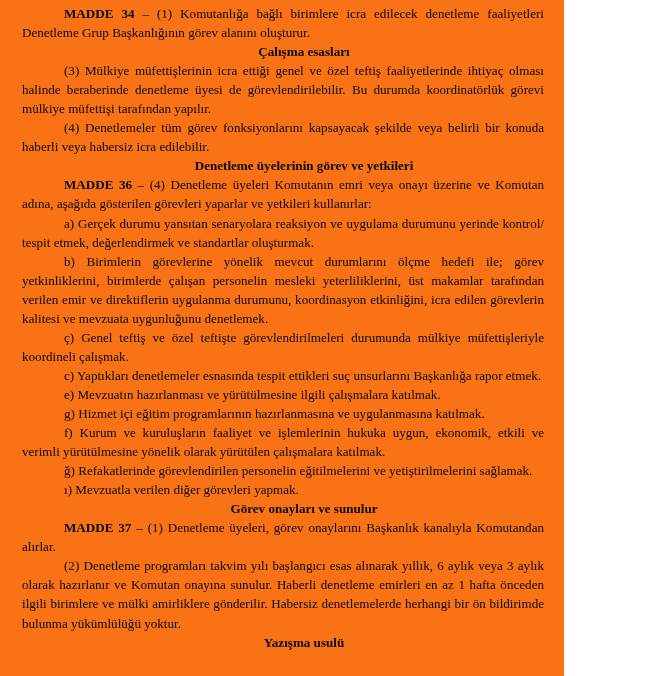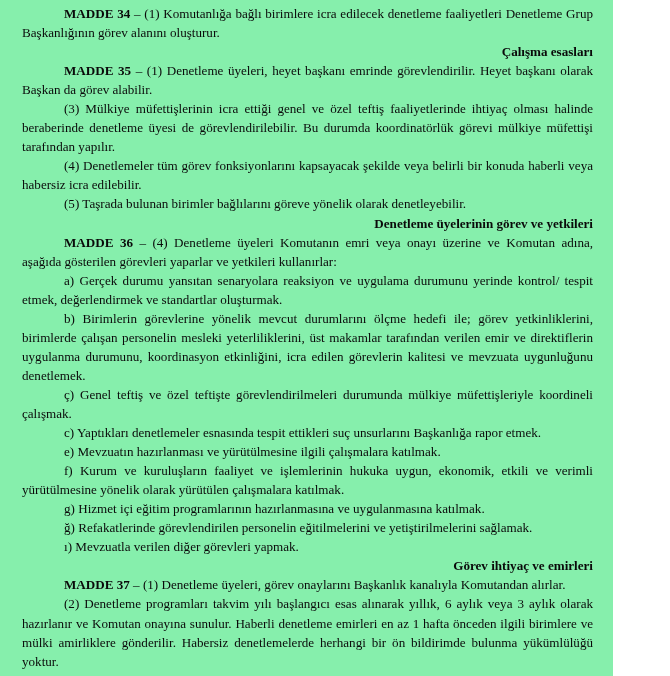--- a/index.html
+++ b/index.html
@@ -10,76 +10,74 @@
   }
   body {
     width: 670px;
     height: 676px;
     overflow: hidden;
     font-family: "Liberation Serif", "DejaVu Serif", serif;
     color: #000000;
   }
   #page {
     box-sizing: border-box;
-    width: 613px;
+    width: 564px;
     height: 676px;
     padding: 4px 20px 7px 22px;
-    background: #86efac;
+    background: #f97316;
   }
   .doc-body {
     font-size: 13.1px;
     line-height: 19.05px;
     text-align: justify;
     text-justify: inter-word;
     color: #0a0a0a;
   }
   p.para {
     margin: 0;
     text-indent: 42px;
     text-align: justify;
     hyphens: none;
   }
   p.heading {
     margin: 0;
     text-indent: 42px;
     font-weight: bold;
-    text-align: right;
+    text-align: center;
   }
   p.item {
     margin: 0;
     text-indent: 42px;
     text-align: justify;
   }
   
   p.para:last-child, p.item:last-child { text-align-last: left; }
   .artno {
     font-weight: bold;
   }
   .dash { font-weight: normal; }
 </style>
 </head>
 <body>
 
 <div id="page">
   <div class="doc-body" id="doc-body">
       <p class="para"><span class="artno">MADDE 34</span><span class="dash"> – </span><span>(1) Komutanlığa bağlı birimlere icra edilecek denetleme faaliyetleri Denetleme Grup Başkanlığının görev alanını oluşturur.</span></p>
       <p class="heading">Çalışma esasları</p>
-      <p class="para"><span class="artno">MADDE 35</span><span class="dash"> – </span><span>(1) Denetleme üyeleri, heyet başkanı emrinde görevlendirilir. Heyet başkanı olarak Başkan da görev alabilir.</span></p>
       <p class="para">(3) Mülkiye müfettişlerinin icra ettiği genel ve özel teftiş faaliyetlerinde ihtiyaç olması halinde beraberinde denetleme üyesi de görevlendirilebilir. Bu durumda koordinatörlük görevi mülkiye müfettişi tarafından yapılır.</p>
       <p class="para">(4) Denetlemeler tüm görev fonksiyonlarını kapsayacak şekilde veya belirli bir konuda haberli veya habersiz icra edilebilir.</p>
-      <p class="para">(5) Taşrada bulunan birimler bağlılarını göreve yönelik olarak denetleyebilir.</p>
       <p class="heading">Denetleme üyelerinin görev ve yetkileri</p>
       <p class="para"><span class="artno">MADDE 36</span><span class="dash"> – </span><span>(4) Denetleme üyeleri Komutanın emri veya onayı üzerine ve Komutan adına, aşağıda gösterilen görevleri yaparlar ve yetkileri kullanırlar:</span></p>
       <p class="item">a) Gerçek durumu yansıtan senaryolara reaksiyon ve uygulama durumunu yerinde kontrol/ tespit etmek, değerlendirmek ve standartlar oluşturmak.</p>
       <p class="item">b) Birimlerin görevlerine yönelik mevcut durumlarını ölçme hedefi ile; görev yetkinliklerini, birimlerde çalışan personelin mesleki yeterliliklerini, üst makamlar tarafından verilen emir ve direktiflerin uygulanma durumunu, koordinasyon etkinliğini, icra edilen görevlerin kalitesi ve mevzuata uygunluğunu denetlemek.</p>
       <p class="item">ç) Genel teftiş ve özel teftişte görevlendirilmeleri durumunda mülkiye müfettişleriyle koordineli çalışmak.</p>
       <p class="item">c) Yaptıkları denetlemeler esnasında tespit ettikleri suç unsurlarını Başkanlığa rapor etmek.</p>
       <p class="item">e) Mevzuatın hazırlanması ve yürütülmesine ilgili çalışmalara katılmak.</p>
+      <p class="item">g) Hizmet içi eğitim programlarının hazırlanmasına ve uygulanmasına katılmak.</p>
       <p class="item">f) Kurum ve kuruluşların faaliyet ve işlemlerinin hukuka uygun, ekonomik, etkili ve verimli yürütülmesine yönelik olarak yürütülen çalışmalara katılmak.</p>
-      <p class="item">g) Hizmet içi eğitim programlarının hazırlanmasına ve uygulanmasına katılmak.</p>
       <p class="item">ğ) Refakatlerinde görevlendirilen personelin eğitilmelerini ve yetiştirilmelerini sağlamak.</p>
       <p class="item">ı) Mevzuatla verilen diğer görevleri yapmak.</p>
-      <p class="heading">Görev ihtiyaç ve emirleri</p>
+      <p class="heading">Görev onayları ve sunulur</p>
       <p class="para"><span class="artno">MADDE 37</span><span class="dash"> – </span><span>(1) Denetleme üyeleri, görev onaylarını Başkanlık kanalıyla Komutandan alırlar.</span></p>
       <p class="para">(2) Denetleme programları takvim yılı başlangıcı esas alınarak yıllık, 6 aylık veya 3 aylık olarak hazırlanır ve Komutan onayına sunulur. Haberli denetleme emirleri en az 1 hafta önceden ilgili birimlere ve mülki amirliklere gönderilir. Habersiz denetlemelerde herhangi bir ön bildirimde bulunma yükümlülüğü yoktur.</p>
       <p class="heading">Yazışma usulü</p>
     </div>
 </div>
 
 </body></html>

